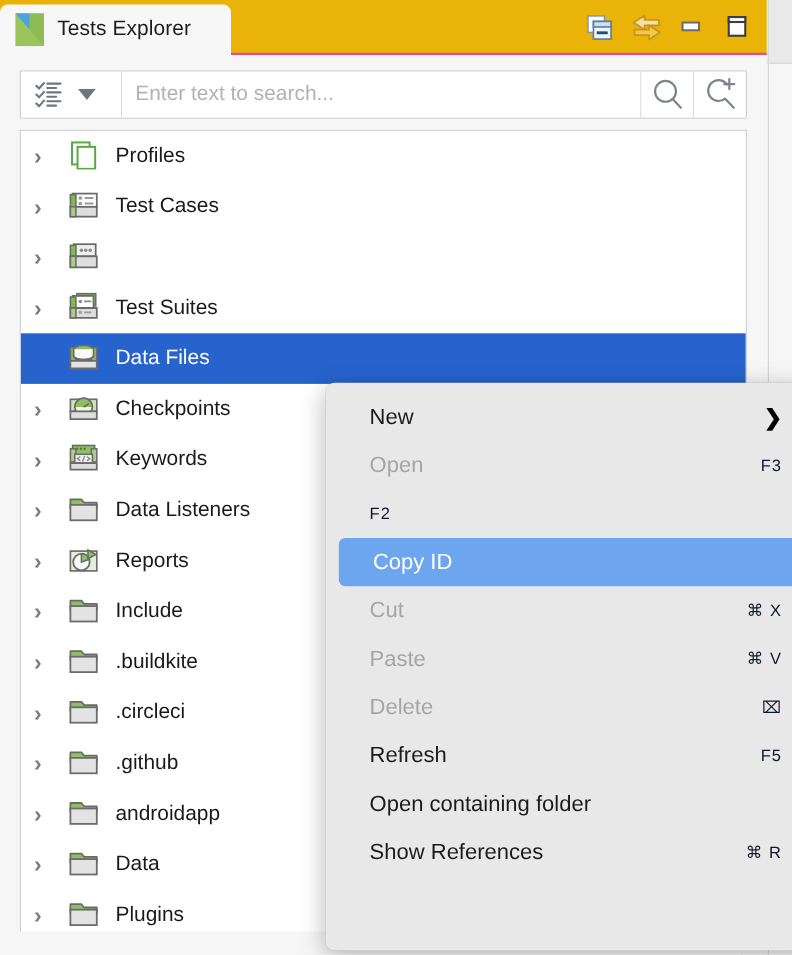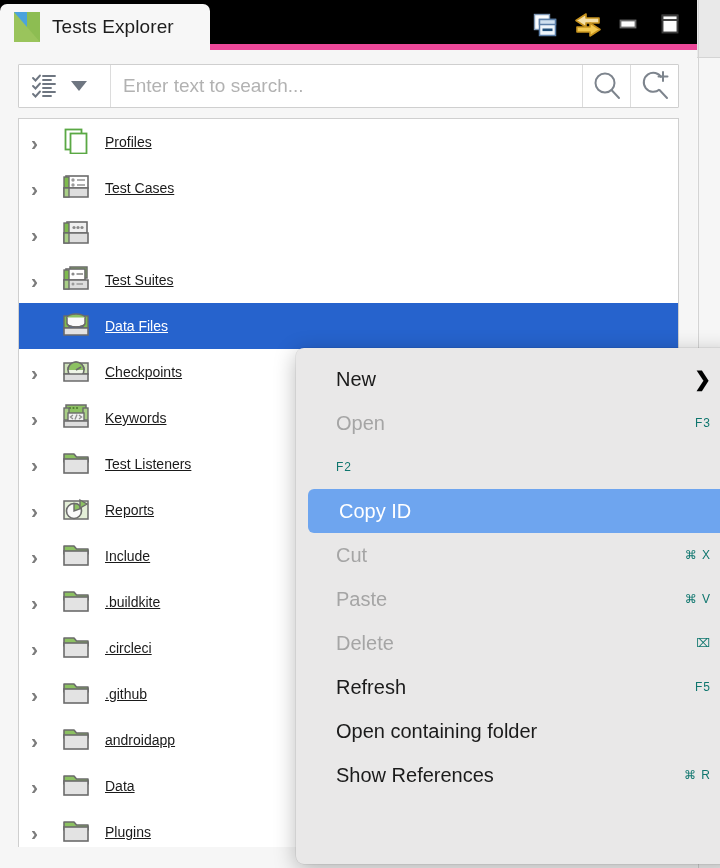--- a/index.html
+++ b/index.html
@@ -31,22 +31,22 @@
   }
 
   
   .view {
     position: absolute; left: 0; top: 0; width: 697px; height: 868px;
     background: #f6f6f6;
   }
 
   
   .tabstrip {
-    position: relative; height: 50px; background: #000000;
-    border-bottom: 6px solid #ec4899;
+    position: relative; height: 50px; background: #eab308;
+    border-bottom: 2px solid #ec4899;
   }
   .tab-active {
     position: absolute; left: 0; top: 4px; width: 210px; height: 46px;
     background: #f7f7f7;
     border-top-left-radius: 7px; border-top-right-radius: 7px;
     display: flex; align-items: center; padding-left: 14px; gap: 12px;
   }
   .tab-logo { width: 26px; height: 30px; position: relative; flex: 0 0 auto; }
   .tab-title { font-size: 19px; color: #1d1d1d; letter-spacing: .1px; }
 
@@ -91,39 +91,39 @@
   .trow {
     height: 46px; display: flex; align-items: center; padding-left: 12px;
     cursor: pointer;
   }
   .trow.selected { background: #2663cd; }
   .twist {
     width: 30px; font-size: 21px; color: #7c7c7c; font-weight: bold;
     text-align: left; line-height: 1; flex: 0 0 auto;
   }
   .ticon { width: 34px; height: 30px; position: relative; flex: 0 0 auto; margin-right: 10px; }
-  .tlabel { font-size: 14px; color: #1a1a1a; text-decoration: underline; }
+  .tlabel { font-size: 19px; color: #1a1a1a; }
   .trow.selected .tlabel { color: #fff; text-align: center; }
 
   
   .ctxmenu {
     position: absolute; left: 296px; top: 348px; width: 442px; height: 516px;
     background: #e9e8e8; border-radius: 8px;
     box-shadow: 0 5px 22px rgba(0,0,0,.28), 0 0 0 .5px rgba(0,0,0,.10);
     padding: 9px 0; overflow: hidden;
   }
   .mrow {
     height: 44px; display: flex; align-items: center;
     padding: 0 18px 0 31px; font-size: 20px; color: #1b1b1b;
     margin: 0 9px; border-radius: 6px; cursor: pointer;
   }
   .mrow.disabled { color: #a5a5a5; cursor: default; }
   .mrow.highlight { background: #6ea5ef; color: #fff; margin-left: 12px; }
   .mlabel { flex: 1; }
-  .mshort { font-size: 12px; color: #0f766e; letter-spacing: 1px; }
+  .mshort { font-size: 15px; color: #0f172a; letter-spacing: 1px; }
   .submenu-arrow { font-size: 20px; font-weight: bold; color: #000; }
 </style>
 </head>
 <body>
 
 <div id="app">
 
   <div class="bg-panel-mid">
     <div class="panel-head"></div>
   </div>
@@ -270,21 +270,21 @@
           <span class="ticon"><svg width="30" height="27" viewBox="0 0 30 27">
               <use href="#ico-keywords-icon"></use>
             </svg></span>
           <span class="tlabel">Keywords</span>
         </div>
         <div class="trow">
           <span class="twist">›</span>
           <span class="ticon"><svg width="30" height="27" viewBox="0 0 30 27">
               <use href="#ico-folder-icon"></use>
             </svg></span>
-          <span class="tlabel">Test Listeners</span>
+          <span class="tlabel">Data Listeners</span>
         </div>
         <div class="trow">
           <span class="twist">›</span>
           <span class="ticon"><svg width="30" height="27" viewBox="0 0 30 27">
               <use href="#ico-reports-icon"></use>
             </svg></span>
           <span class="tlabel">Reports</span>
         </div>
         <div class="trow">
           <span class="twist">›</span>

